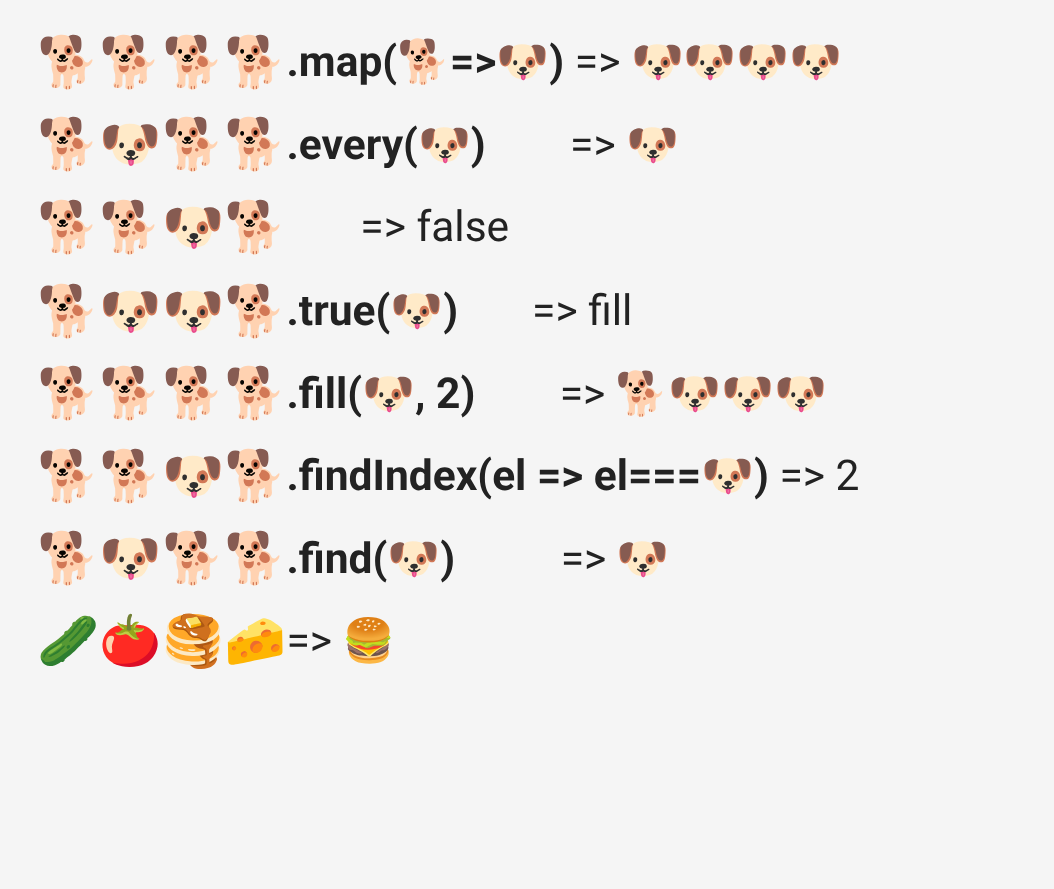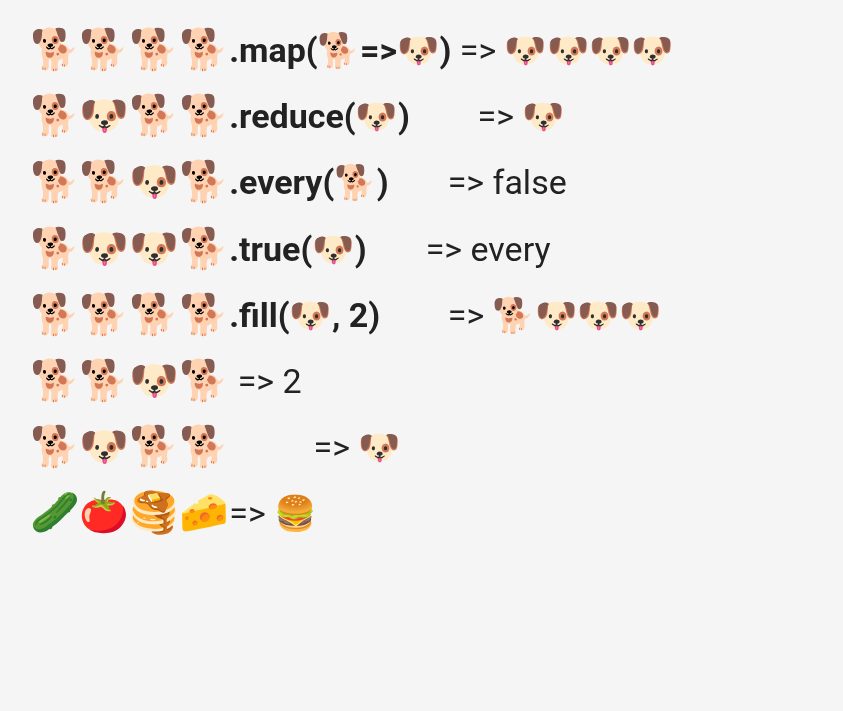--- a/index.html
+++ b/index.html
@@ -46,40 +46,40 @@
 </head>
 <body>
 
 <div class="container">
 
   <div class="row">
     <span class="arr emoji">🐕🐕🐕🐕</span><span class="method">.map(🐕=&gt;🐶)</span><span class="sp"> </span><span>=&gt;</span><span class="result"> 🐶🐶🐶🐶</span>
   </div>
 
   <div class="row">
-    <span class="arr emoji">🐕🐶🐕🐕</span><span class="method">.reduce(🐶)</span><span class="sp">        </span><span>=&gt;</span><span class="result"> 🐶</span>
+    <span class="arr emoji">🐕🐶🐕🐕</span><span class="method">.every(🐶)</span><span class="sp">        </span><span>=&gt;</span><span class="result"> 🐶</span>
   </div>
 
   <div class="row">
-    <span class="arr emoji">🐕🐕🐶🐕</span><span class="method">.every(🐕)</span><span class="sp">       </span><span>=&gt;</span><span class="result"> false</span>
+    <span class="arr emoji">🐕🐕🐶🐕</span><span class="sp">       </span><span>=&gt;</span><span class="result"> false</span>
   </div>
 
   <div class="row">
-    <span class="arr emoji">🐕🐶🐶🐕</span><span class="method">.true(🐶)</span><span class="sp">       </span><span>=&gt;</span><span class="result"> every</span>
+    <span class="arr emoji">🐕🐶🐶🐕</span><span class="method">.true(🐶)</span><span class="sp">       </span><span>=&gt;</span><span class="result"> fill</span>
   </div>
 
   <div class="row">
     <span class="arr emoji">🐕🐕🐕🐕</span><span class="method">.fill(🐶, 2)</span><span class="sp">        </span><span>=&gt;</span><span class="result"> 🐕🐶🐶🐶</span>
   </div>
 
   <div class="row">
-    <span class="arr emoji">🐕🐕🐶🐕</span><span class="sp"> </span><span>=&gt;</span><span class="result"> 2</span>
+    <span class="arr emoji">🐕🐕🐶🐕</span><span class="method">.findIndex(el =&gt; el===🐶)</span><span class="sp"> </span><span>=&gt;</span><span class="result"> 2</span>
   </div>
 
   <div class="row">
-    <span class="arr emoji">🐕🐶🐕🐕</span><span class="sp">          </span><span>=&gt;</span><span class="result"> 🐶</span>
+    <span class="arr emoji">🐕🐶🐕🐕</span><span class="method">.find(🐶)</span><span class="sp">          </span><span>=&gt;</span><span class="result"> 🐶</span>
   </div>
 
   <div class="row">
     <span class="arr emoji">🥒🍅🥞🧀</span><span class="sp"></span><span>=&gt;</span><span class="result"> 🍔</span>
   </div>
 
 </div>
 
 </body></html>

